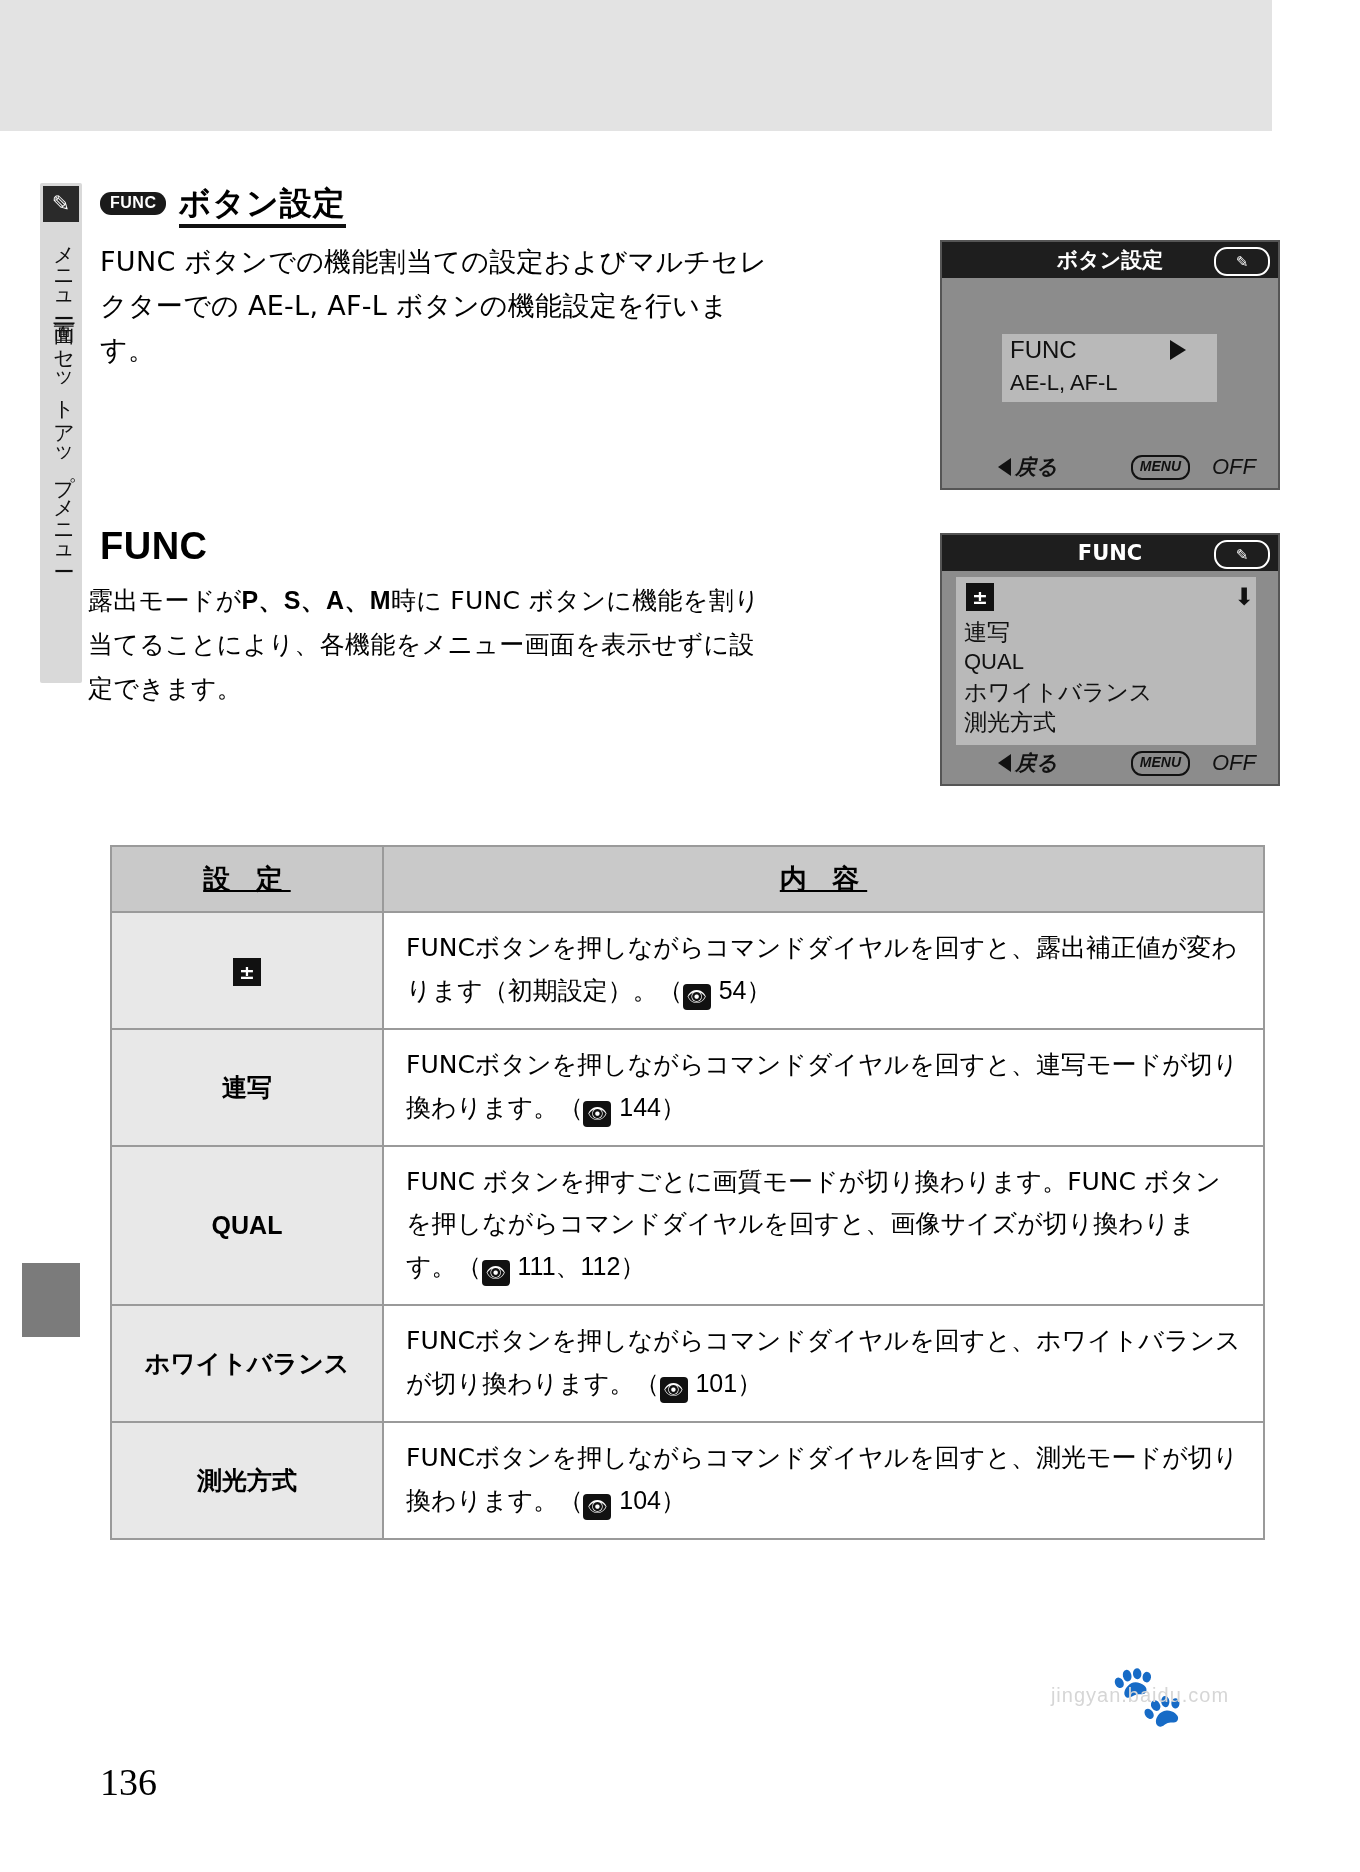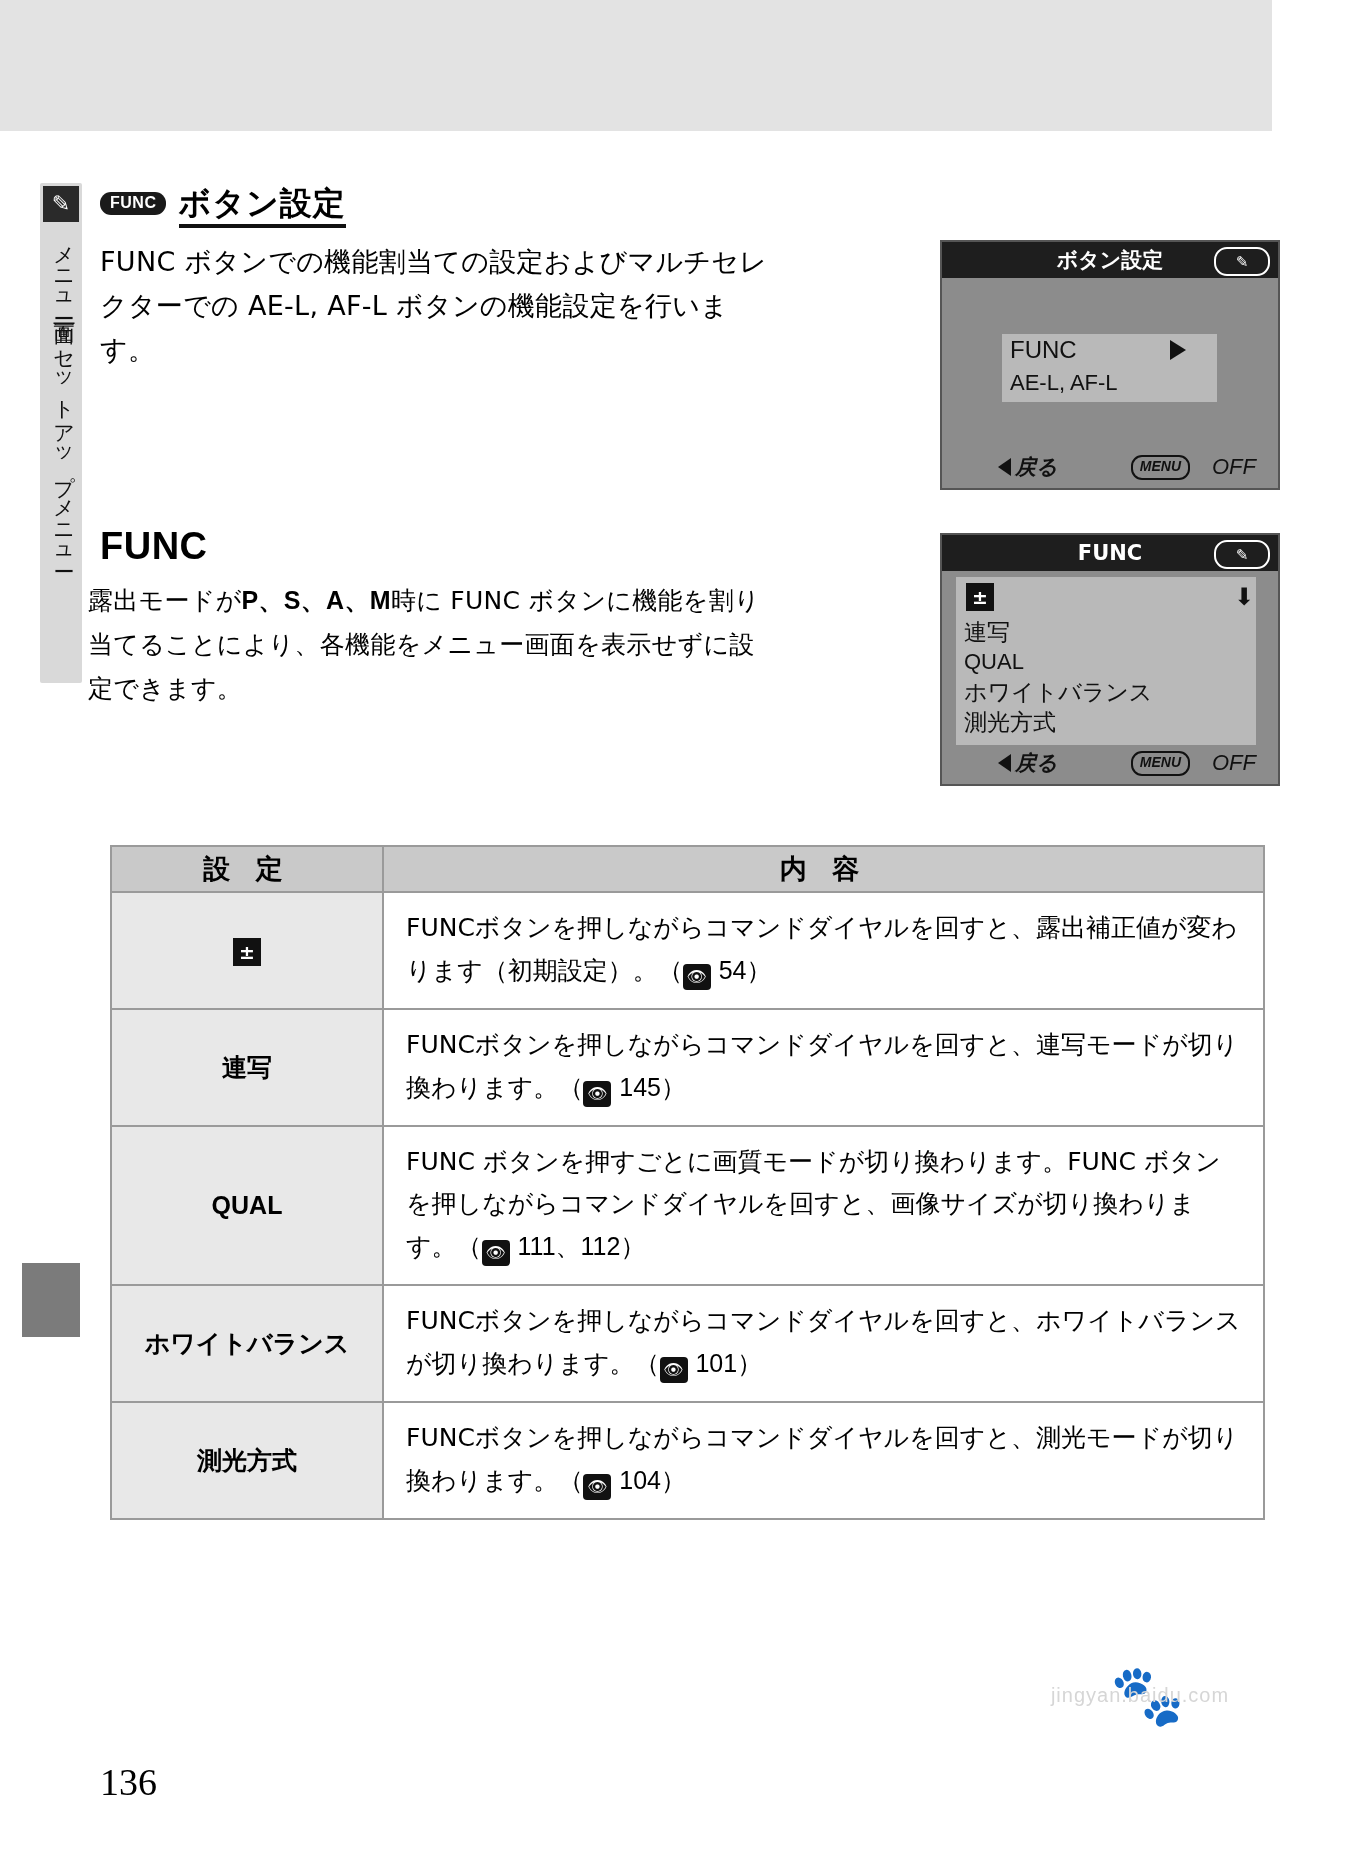--- a/index.html
+++ b/index.html
@@ -266,21 +266,22 @@
     background: #fff;
   }
   .tbl th, .tbl td {
     border: 2px solid #9a9a9a;
   }
   .tbl thead th {
     background: #c9c9c9;
     font-size: 27px;
     font-weight: bold;
     letter-spacing: 8px;
-    padding: 4px 0;
+    padding: 14px 0;
+    text-decoration: underline;
   }
   .tbl td.c1 {
     width: 258px;
     background: #e8e8e8;
     text-align: center;
     font-size: 25px;
     font-weight: bold;
     padding: 14px 6px;
   }
   .tbl td.c2 {
@@ -427,21 +428,21 @@
       <th>内 容</th>
     </tr>
   </thead>
   <tbody>
     <tr>
       <td class="c1"><span class="ev-icon">±</span></td>
       <td class="c2"><span>FUNCボタンを押しながらコマンドダイヤルを回すと、露出補正値が変わります（初期設定）。（</span><span class="ref">👁</span> <span class="lat">54</span><span>）</span></td>
     </tr>
     <tr>
       <td class="c1">連写</td>
-      <td class="c2"><span>FUNCボタンを押しながらコマンドダイヤルを回すと、連写モードが切り換わります。（</span><span class="ref">👁</span> <span class="lat">145</span><span>）</span></td>
+      <td class="c2"><span>FUNCボタンを押しながらコマンドダイヤルを回すと、連写モードが切り換わります。（</span><span class="ref">👁</span> <span class="lat">144</span><span>）</span></td>
     </tr>
     <tr>
       <td class="c1 lat">QUAL</td>
       <td class="c2"><span>FUNC ボタンを押すごとに画質モードが切り換わります。FUNC ボタンを押しながらコマンドダイヤルを回すと、画像サイズが切り換わります。（</span><span class="ref">👁</span> <span class="lat">111、112</span><span>）</span></td>
     </tr>
     <tr>
       <td class="c1">ホワイトバランス</td>
       <td class="c2"><span>FUNCボタンを押しながらコマンドダイヤルを回すと、ホワイトバランスが切り換わります。（</span><span class="ref">👁</span> <span class="lat">101</span><span>）</span></td>
     </tr>
     <tr>

